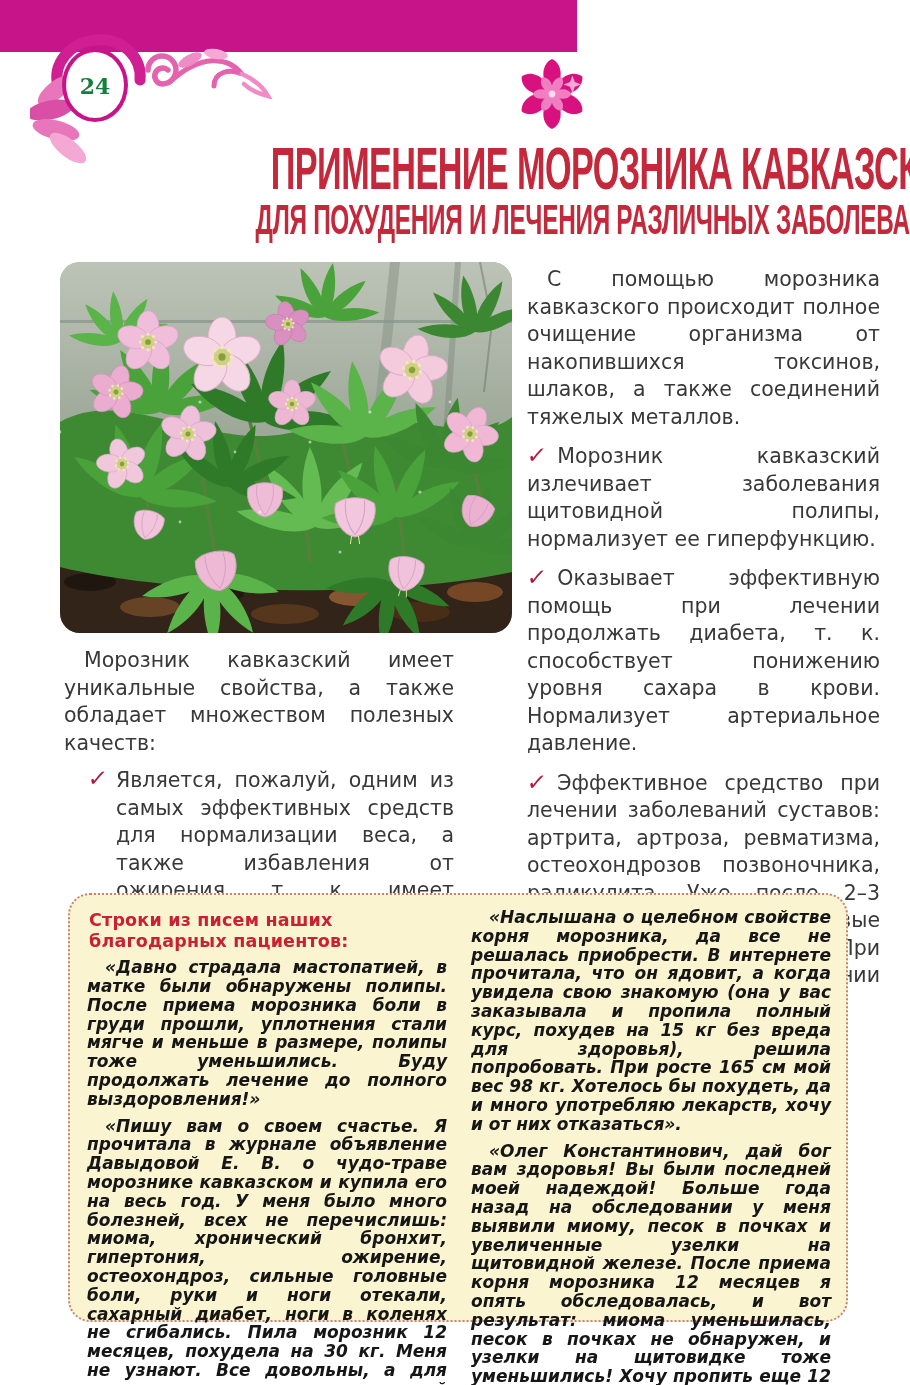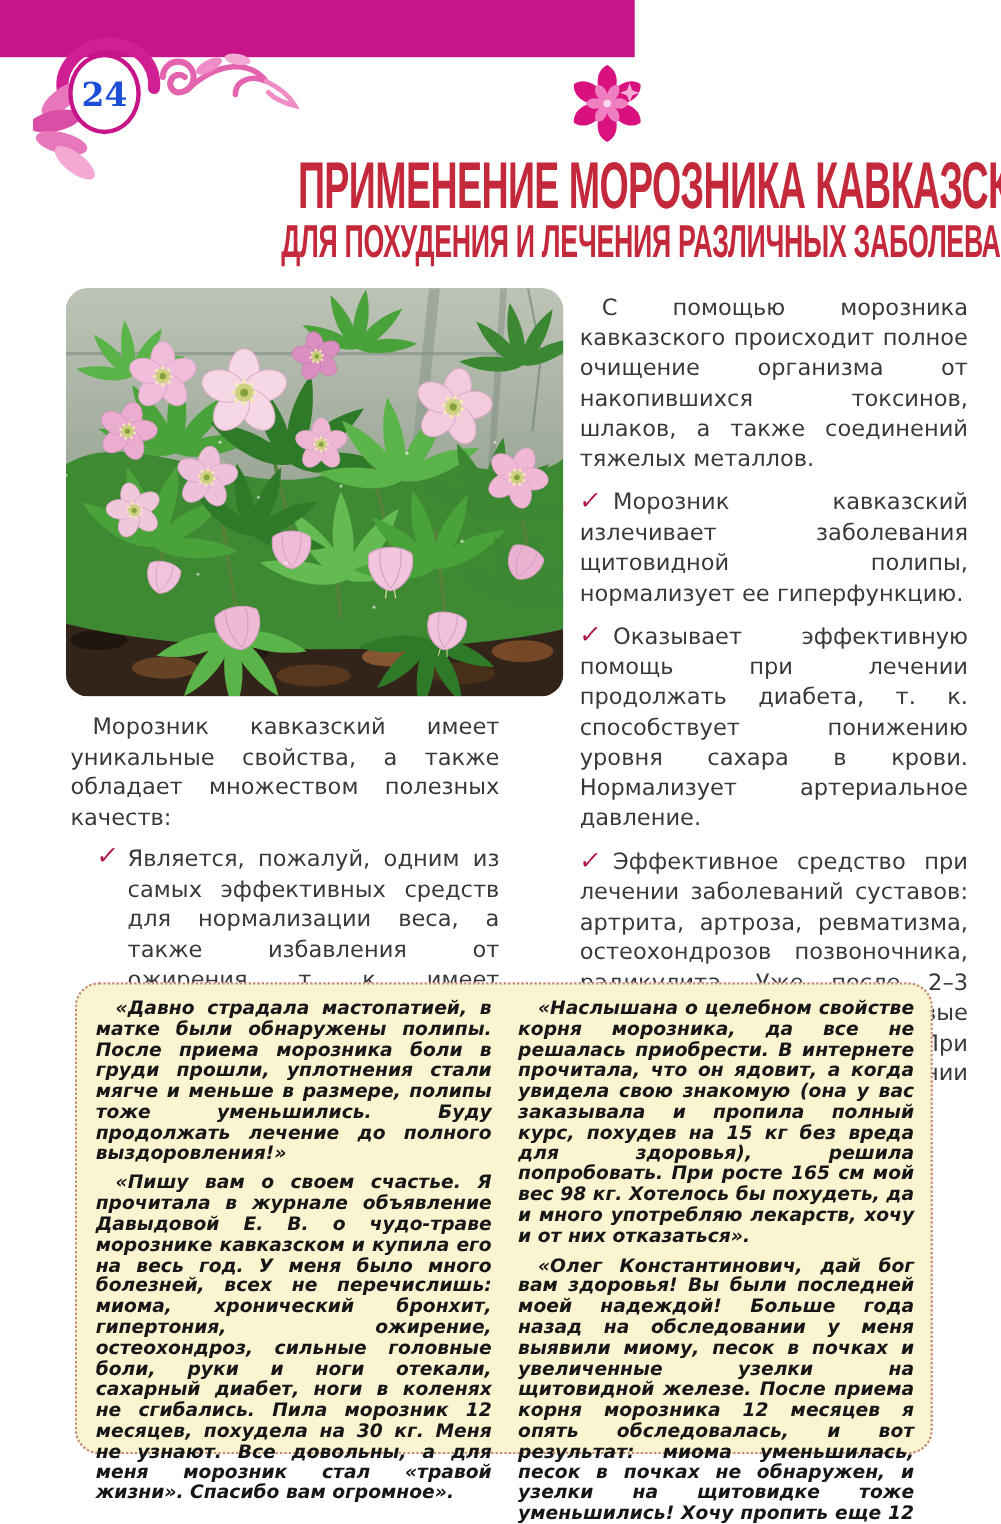--- a/index.html
+++ b/index.html
@@ -20,22 +20,22 @@
     display:flex; align-items:center;
     font-weight:bold; font-size:31px; color:#ffffff; letter-spacing:0.5px;font-style:italic;
   }
   .ornament { position:absolute; left:30px; top:24px; width:270px; height:140px; z-index:3; }
   .badge {
     position:absolute; left:62px; top:48px; width:66px; height:74px; z-index:4;
     background:#ffffff; border:4px solid #c71589; border-radius:50%;
     display:flex; align-items:center; justify-content:center;
   }
   .badge span {
-    font-family:"DejaVu Serif", serif; font-weight:bold; font-size:30px;
-    color:#1d4ed8; padding-top:2px;
+    font-family:"DejaVu Serif", serif; font-weight:bold; font-size:22px;
+    color:#15803d; padding-top:2px;
   }
   .banner-flower { position:absolute; left:510px; top:56px; width:92px; height:78px; z-index:2; }
 
   
   .title-line { position:absolute; left:0; width:910px; text-align:center; white-space:nowrap; color:#c4283b; font-family:"Liberation Sans", sans-serif; font-weight:700; }
   .title-1 { top:134px; font-size:60px; }
   .title-1 > span { display:inline-block; transform:scaleX(0.57); transform-origin:center; letter-spacing:-1px; }
   .title-2 { top:196px; font-size:42px; }
   .title-2 > span { display:inline-block; transform:scaleX(0.58); transform-origin:center; letter-spacing:-0.5px; }
 
@@ -323,20 +323,21 @@
       <p><span class="check">✓</span><span>Морозник кавказский излечивает заболевания щитовидной полипы, нормализует ее гиперфункцию.</span></p>
 
       <p><span class="check">✓</span><span>Оказывает эффективную помощь при лечении продолжать диабета, т. к. способствует понижению уровня сахара в крови. Нормализует артериальное давление.</span></p>
 
       <p><span class="check">✓</span><span>Эффективное средство при лечении заболеваний суставов: артрита, артроза, ревматизма, остеохондрозов позвоночника, радикулита. Уже после 2–3 месяцев приема болевые ощущения пропадают. При последующем применении проходит воспале-</span></p>
     </div>
   </div>
 
   <div class="letters-box">
     <div class="letters-col">
+      <h3 class="letters-heading">Строки из писем наших благодарных пациентов:</h3>
       <p>«Давно страдала мастопатией, в матке были обнаружены полипы. После приема морозника боли в груди прошли, уплотнения стали мягче и меньше в размере, полипы тоже уменьшились. Буду продолжать лечение до полного выздоровления!»</p>
       <p>«Пишу вам о своем счастье. Я прочитала в журнале объявление Давыдовой Е. В. о чудо-траве морознике кавказском и купила его на весь год. У меня было много болезней, всех не перечислишь: миома, хронический бронхит, гипертония, ожирение, остеохондроз, сильные головные боли, руки и ноги отекали, сахарный диабет, ноги в коленях не сгибались. Пила морозник 12 месяцев, похудела на 30 кг. Меня не узнают. Все довольны, а для меня морозник стал «травой жизни». Спасибо вам огромное».</p>
     </div>
     <div class="letters-col">
       <p>«Наслышана о целебном свойстве корня морозника, да все не решалась приобрести. В интернете прочитала, что он ядовит, а когда увидела свою знакомую (она у вас заказывала и пропила полный курс, похудев на 15 кг без вреда для здоровья), решила попробовать. При росте 165 см мой вес 98 кг. Хотелось бы похудеть, да и много употребляю лекарств, хочу и от них отказаться».</p>
       <p>«Олег Константинович, дай бог вам здоровья! Вы были последней моей надеждой! Больше года назад на обследовании у меня выявили миому, песок в почках и увеличенные узелки на щитовидной железе. После приема корня морозника 12 месяцев я опять обследовалась, и вот результат: миома уменьшилась, песок в почках не обнаружен, и узелки на щитовидке тоже уменьшились! Хочу пропить еще 12 месяцев, т. к. в моем случае курс применения 2 года».</p>
     </div>
   </div>
 
 </div>

